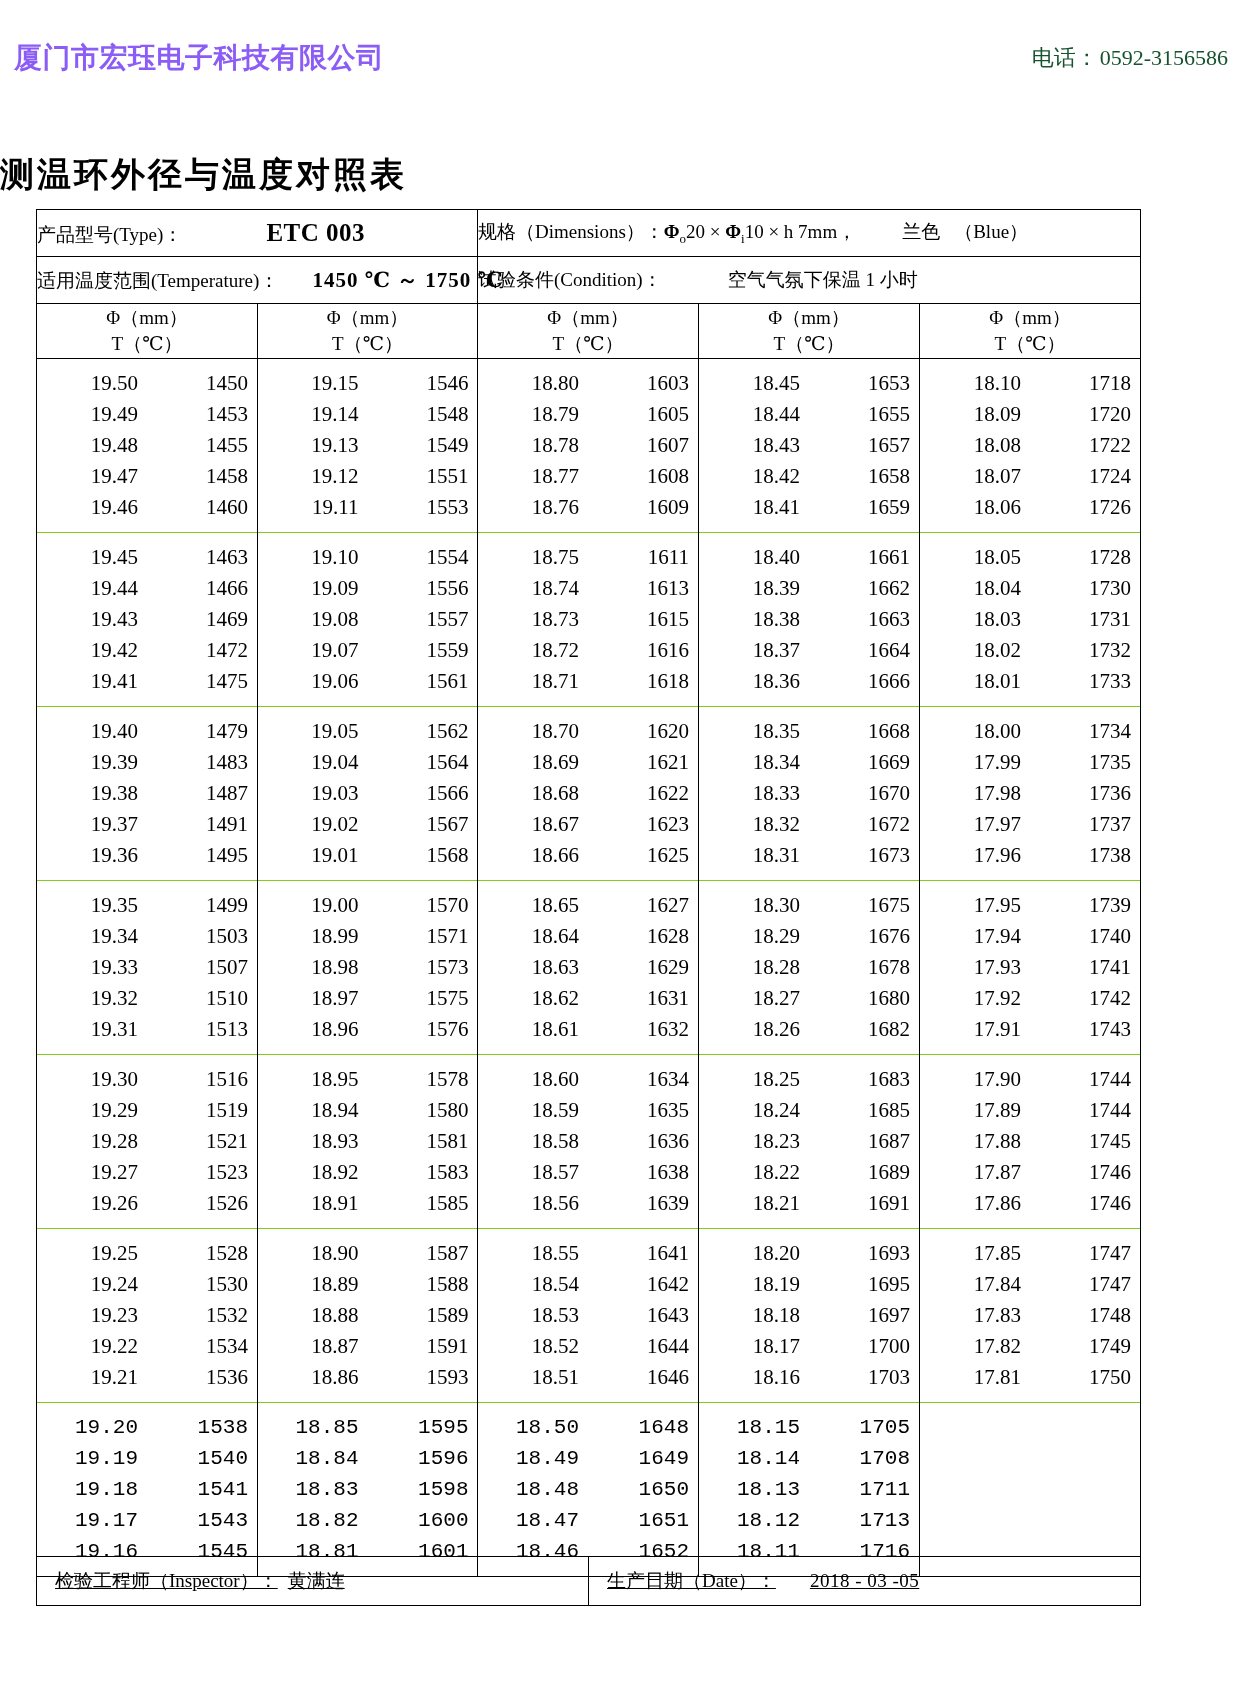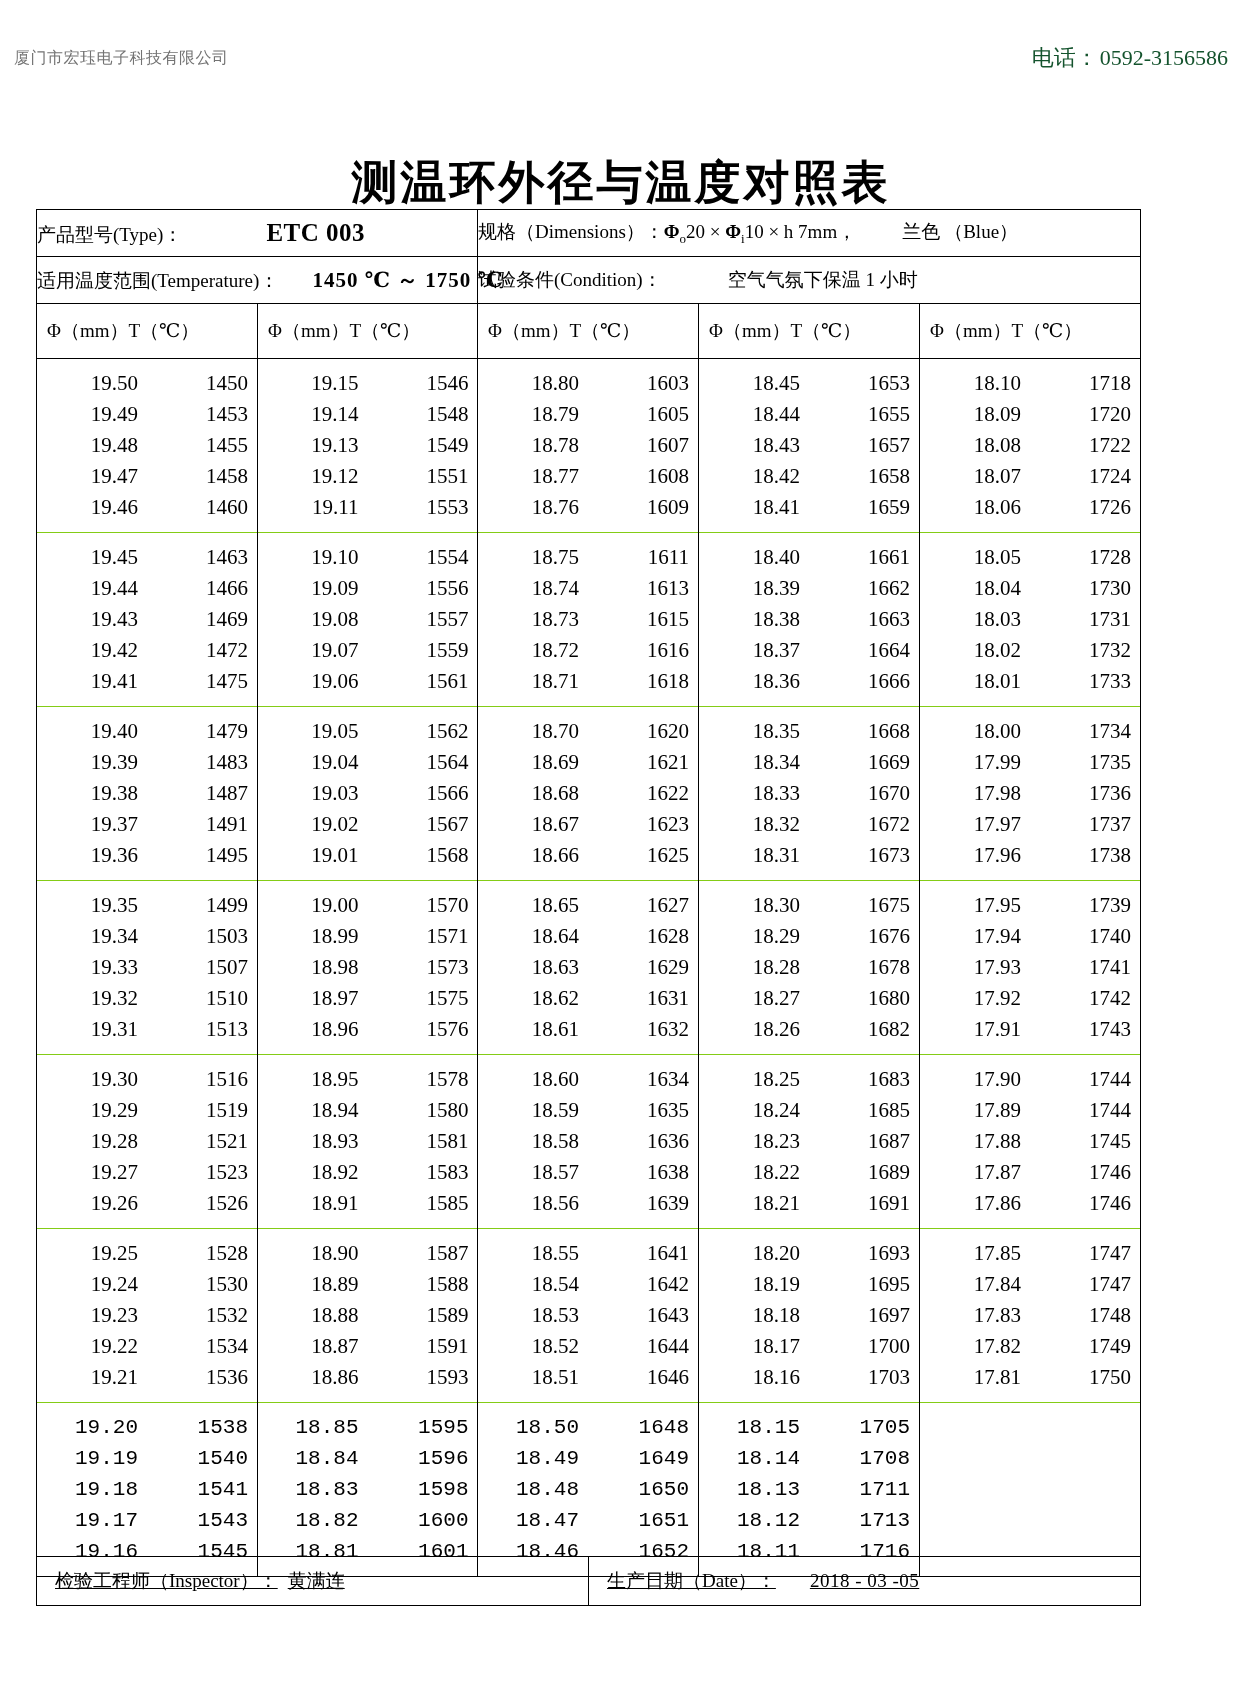--- a/index.html
+++ b/index.html
@@ -29,45 +29,45 @@
     left: 0;
     width: 1242px;
     height: 44px;
     display: flex;
     align-items: center;
     justify-content: space-between;
     padding: 0 14px;
     box-sizing: border-box;
   }
   .company-name {
-    color: #737373;
-    font-size: 16px;
+    color: #8b5cf6;
+    font-size: 28px;
     font-family: "Liberation Serif", "DejaVu Serif", serif;
     letter-spacing: 0.5px;
     white-space: nowrap;
+    font-weight: bold;
   }
   .phone-wrap {
     color: #14532d;
     font-size: 22px;
     white-space: nowrap;
     display: flex;
     align-items: baseline;
     gap: 2px;
   }
   .phone-label { font-size: 22px; }
   .phone-number { font-size: 22px; }
 
   
   .doc-title {
     position: absolute;
     top: 152px;
     left: 0;
     width: 1242px;
-    text-align: center;
-    font-size: 46px;
+    font-size: 34px;
     font-weight: bold;
     letter-spacing: 3px;
     font-family: "Liberation Serif", "DejaVu Serif", serif;
   }
 
   
   .main-table {
     position: absolute;
     top: 209px;
     left: 36px;
@@ -112,34 +112,35 @@
   }
   .spec-inner {
     display: flex;
     align-items: baseline;
     font-size: 19px;
     white-space: nowrap;
   }
   .spec-dims { margin-left: 0; }
   .sub { font-size: 13px; vertical-align: sub; }
   .spec-color { margin-left: 46px; }
-  .spec-color-en { margin-left: 4px; }
+  .spec-color-en { margin-left: 14px; }
 
   
   .colhead-cell {
     height: 54px;
     text-align: center;
     font-size: 19px;
     white-space: nowrap;
   }
   .colhead-inner {
     display: flex;
-    justify-content: flex-start;
+    justify-content: space-between;
     align-items: center;
     padding: 0 10px;
+    flex-direction: column;
   }
   .colhead-phi, .colhead-t {
     font-size: 19px;
     white-space: nowrap;
   }
 
   
   .data-cell {
     padding: 0;
     vertical-align: top;

